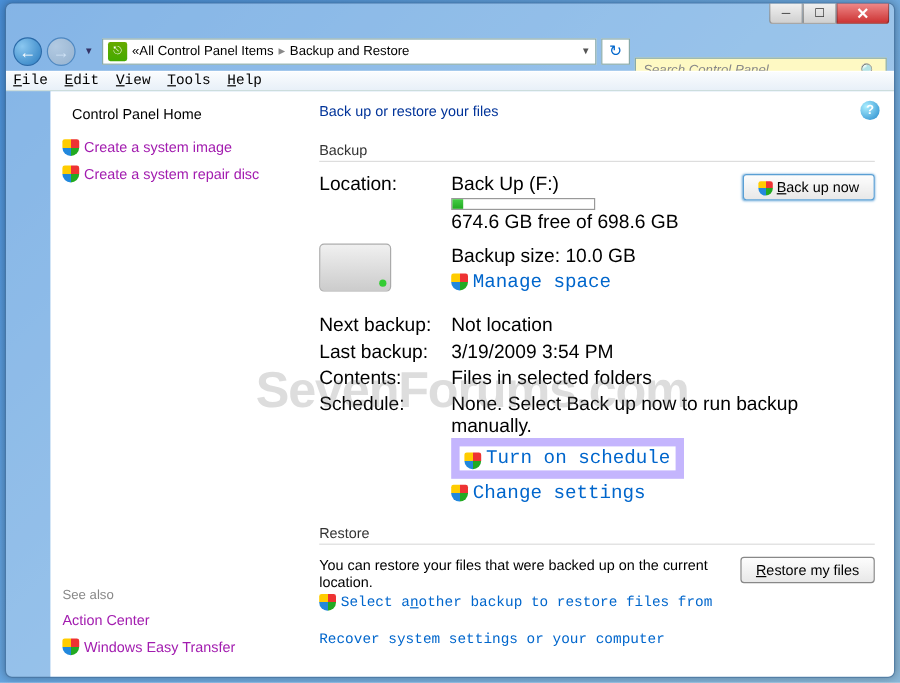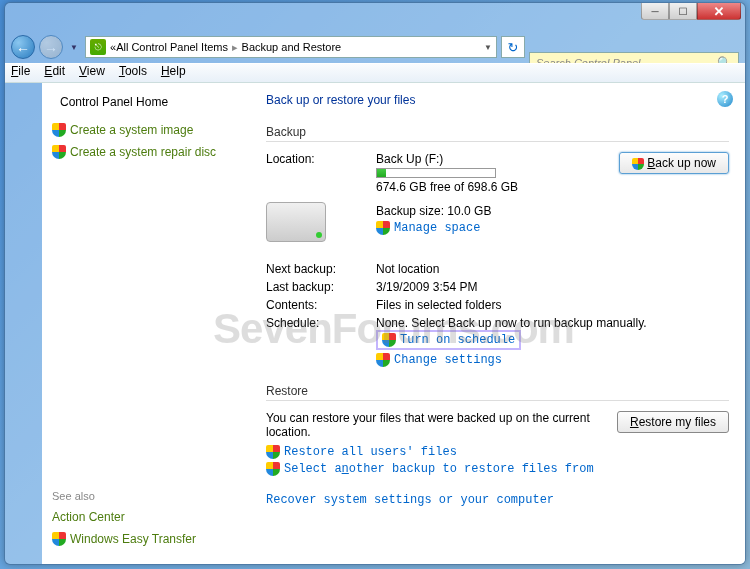--- a/index.html
+++ b/index.html
@@ -14,47 +14,47 @@
 .navbtn { width: 24px; height: 24px; border-radius: 50%; background: radial-gradient(circle at 30% 30%, #8ac7f0, #2a7cc0); border: 1px solid #2a6aa8; display: flex; align-items: center; justify-content: center; color: #fff; font-size: 14px; }
 .navbtn.fwd { background: radial-gradient(circle at 30% 30%, #d0d8e0, #a0b0c0); opacity: 0.6; }
 .navdrop { width: 14px; height: 20px; display: flex; align-items: center; justify-content: center; color: #336; font-size: 8px; }
 .address { flex: 1; height: 22px; background: #fff; border: 1px solid #8aa; display: flex; align-items: center; padding: 0 4px; font-size: 11px; }
 .address .ic { width: 16px; height: 16px; background: linear-gradient(#6a0,#4a0); border-radius: 2px; margin-right: 4px; display: flex; align-items: center; justify-content: center; color: #fff; font-size: 9px; }
 .address .chev { margin: 0 4px; color: #888; }
 .address .drop { margin-left: auto; color: #555; font-size: 8px; }
 .refresh { width: 24px; height: 22px; background: #fff; border: 1px solid #8aa; display: flex; align-items: center; justify-content: center; color: #06c; font-size: 13px; }
 .search { width: 210px; height: 22px; background: #fef9c3; border: 1px solid #8aa; display: flex; align-items: center; padding: 0 6px; color: #888; font-style: italic; font-size: 11px; margin-top: 32px; }
 .search .sic { margin-left: auto; color: #06c; font-style: normal; font-size: 12px; }
-.menubar { height: 20px; background: linear-gradient(#fafcfe,#e8f0f8); border-top: 1px solid #fff; border-bottom: 1px solid #cdd; padding: 0 6px; display: flex; align-items: flex-start; gap: 14px; font-size: 12px; }
+.menubar { height: 20px; background: linear-gradient(#fafcfe,#e8f0f8); border-top: 1px solid #fff; border-bottom: 1px solid #cdd; padding: 0 6px; display: flex; align-items: center; gap: 14px; font-size: 12px; font-family: Liberation Mono, monospace; }
 .menubar span u { text-decoration: underline; }
 .content { flex: 1; background: #fff; display: flex; position: relative; margin-left: 37px; }
 .sidebar { width: 200px; padding: 12px 10px; font-size: 12px; }
 .sidebar .home { color: #000; margin-bottom: 14px; padding-left: 8px; }
-.sblink { color: #4d7c0f; display: flex; align-items: center; gap: 4px; margin-bottom: 8px; cursor: pointer; }
+.sblink { color: #a21caf; display: flex; align-items: center; gap: 4px; margin-bottom: 8px; cursor: pointer; }
 .shield { width: 14px; height: 14px; display: inline-block; background: conic-gradient(#e33 0 25%, #2a2 25% 50%, #28d 50% 75%, #fc0 75% 100%); border-radius: 2px 2px 50% 50%; flex-shrink: 0; }
 .seealso { position: absolute; bottom: 10px; left: 10px; width: 180px; }
 .seealso .hdr { color: #888; font-size: 11px; margin-bottom: 8px; }
 .main { flex: 1; padding: 10px 16px 10px 24px; position: relative; }
 .helpic { position: absolute; top: 8px; right: 12px; width: 16px; height: 16px; border-radius: 50%; background: radial-gradient(circle at 30% 30%, #aef, #28c); color: #fff; display: flex; align-items: center; justify-content: center; font-size: 11px; font-weight: bold; }
 h1 { color: #003399; font-weight: normal; font-size: 12px; margin-bottom: 18px; }
 .section { margin-bottom: 14px; }
 .sechdr { color: #333; font-size: 12px; border-bottom: 1px solid #ddd; padding-bottom: 2px; margin-bottom: 10px; }
-.row { display: flex; margin-bottom: 4px; font-size: 12px; }
+.row { display: flex; margin-bottom: 4px; font-size: 16px; }
 .col1 { width: 110px; color: #000; }
 .col2 { flex: 1; color: #000; }
 .btn { background: linear-gradient(#fdfdfd,#e8e8e8); border: 1px solid #888; border-radius: 3px; padding: 3px 12px; font-size: 12px; cursor: pointer; font-family: inherit; }
 .btn.primary { border-color: #5a9fd4; box-shadow: 0 0 2px #5a9fd4; }
 .floatright { float: right; text-align: right; }
 .hdd { width: 60px; height: 40px; background: linear-gradient(#f0f0f0,#ccc); border: 1px solid #aaa; border-radius: 4px; margin: 4px 0 8px 0; position: relative; }
 .hdd:after { content:""; position:absolute; bottom:3px; right:3px; width:6px; height:6px; background:#3c3; border-radius:50%; }
 .progress { width: 120px; height: 10px; border: 1px solid #999; background: #fff; margin: 2px 0; }
 .progress .fill { width: 8%; height: 100%; background: linear-gradient(#4c4,#2a2); }
 .link { color: #0066cc; cursor: pointer; font-family: Liberation Mono, monospace; }
 .linkrow { display: flex; align-items: center; gap: 4px; margin: 3px 0; }
-.redbox { border: 2px solid #c4b5fd; display: inline-flex; align-items: flex-start; gap: 4px; padding: 1px 4px; }
+.redbox { border: 7px solid #c4b5fd; display: inline-flex; align-items: flex-end; gap: 4px; padding: 1px 4px; }
 .watermark { position: absolute; top: 50%; left: 50%; transform: translate(-50%,-40%); font-size: 42px; font-weight: bold; color: rgba(120,120,120,0.25); pointer-events: none; white-space: nowrap; letter-spacing: -1px; }
 </style>
 </head>
 <body>
 
 <div class="window">
   <div class="titlebar">
     <div class="wbtns">
       <div class="wbtn min">─</div>
       <div class="wbtn">☐</div>
@@ -167,24 +167,20 @@
                 <span class="link">Change settings</span>
               </div>
         </div>
           </div>
       </div>
 
       <div class="section">
         <div class="sechdr">Restore</div>
         <button class="btn floatright"><u>R</u>estore my files</button>
         <div>You can restore your files that were backed up on the current location.</div>
-        <div class="linkrow" style="margin-top:6px">
-            <span class="shield"></span>
-            <span class="link">Restore all users' files</span>
-          </div>
         <div class="linkrow">
             <span class="shield"></span>
             <span class="link">Select a<u>n</u>other backup to restore files from</span>
           </div>
         <div style="height:14px"></div>
         <div class="link">Recover system settings or your computer</div>
       </div>
     </div>
     <div class="watermark">SevenForums.com</div>
   </div>

